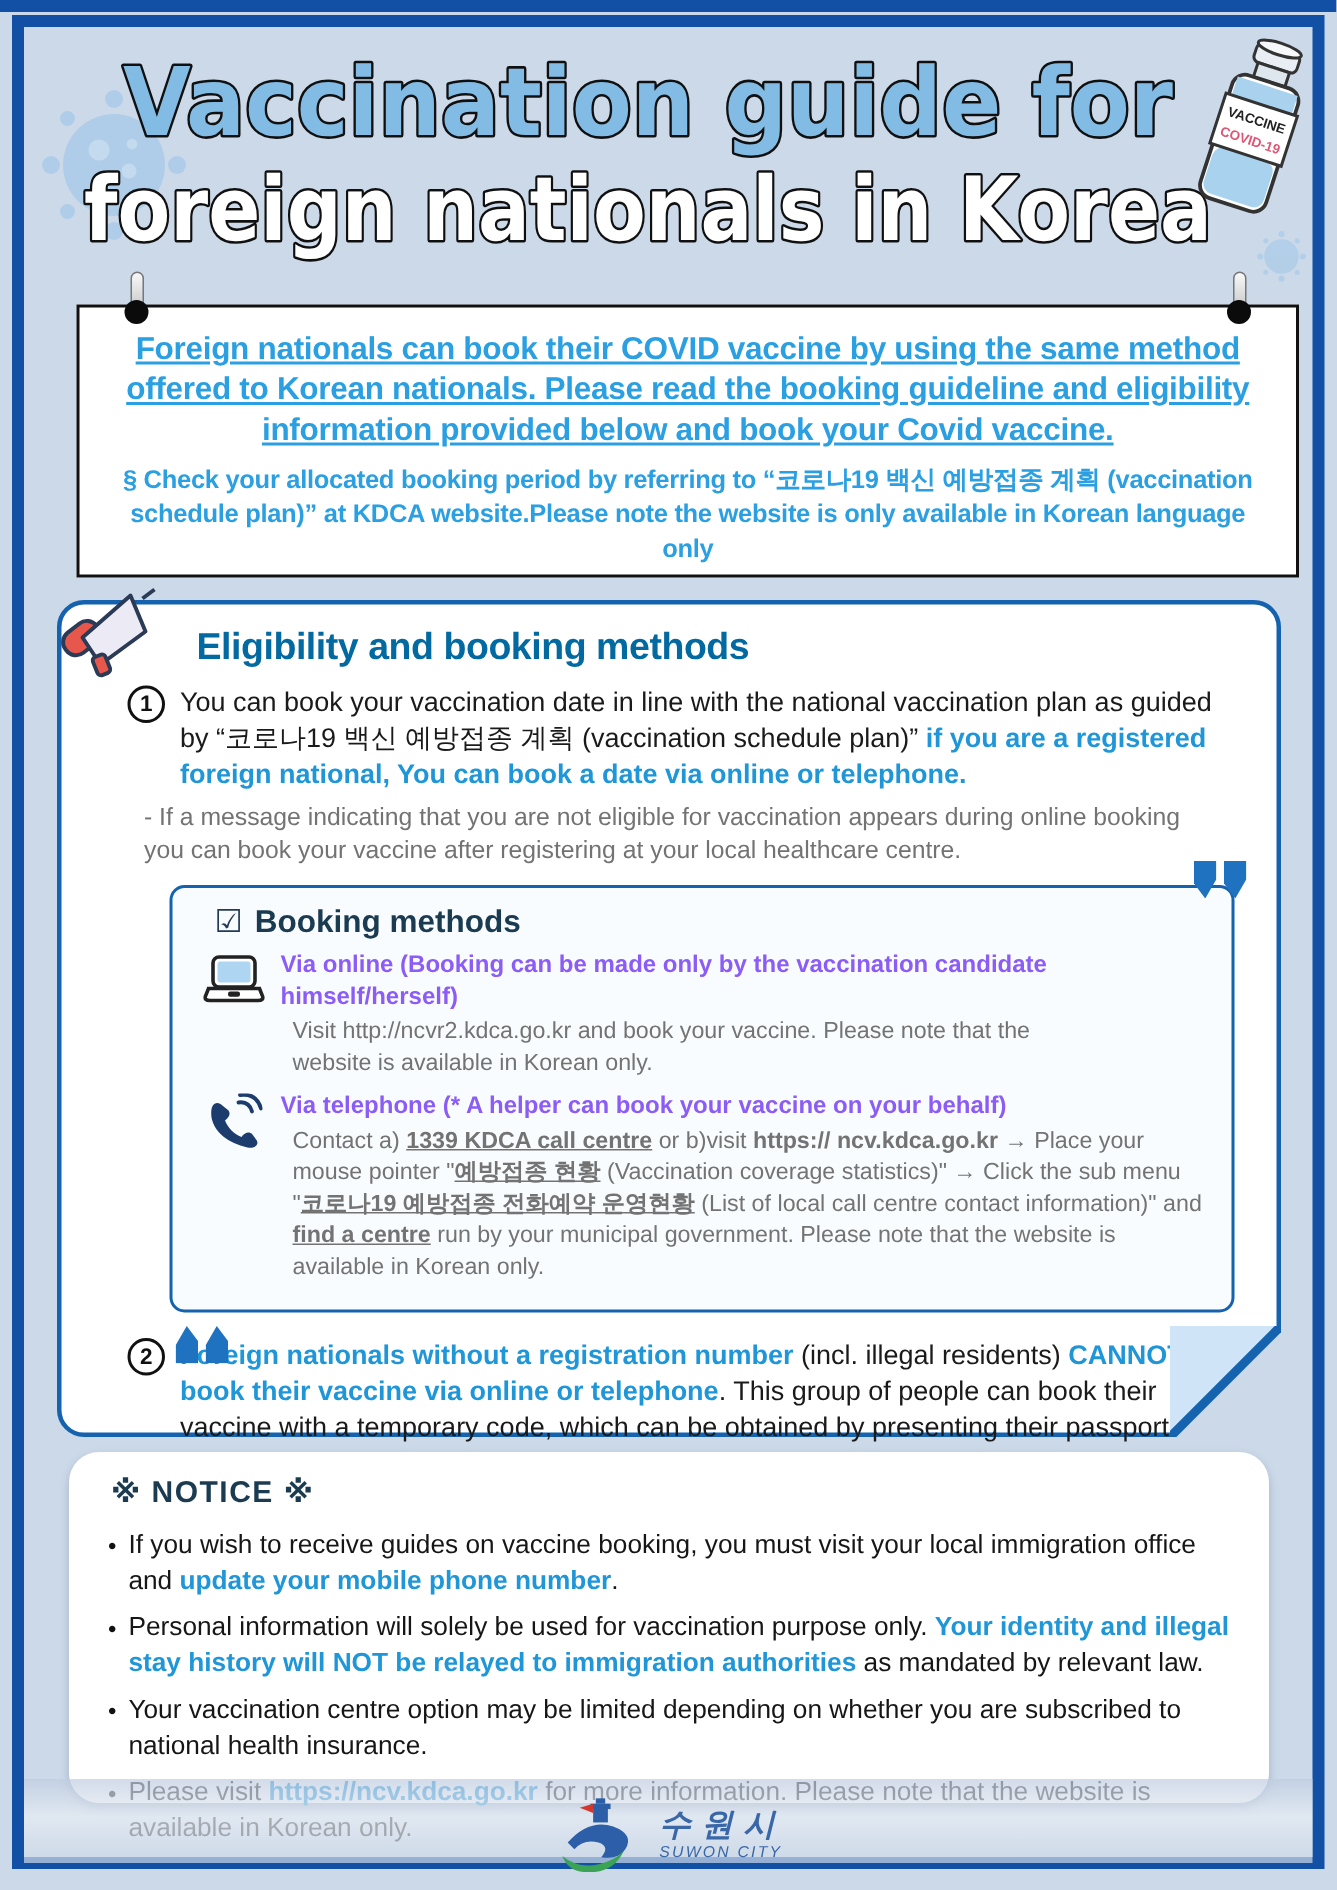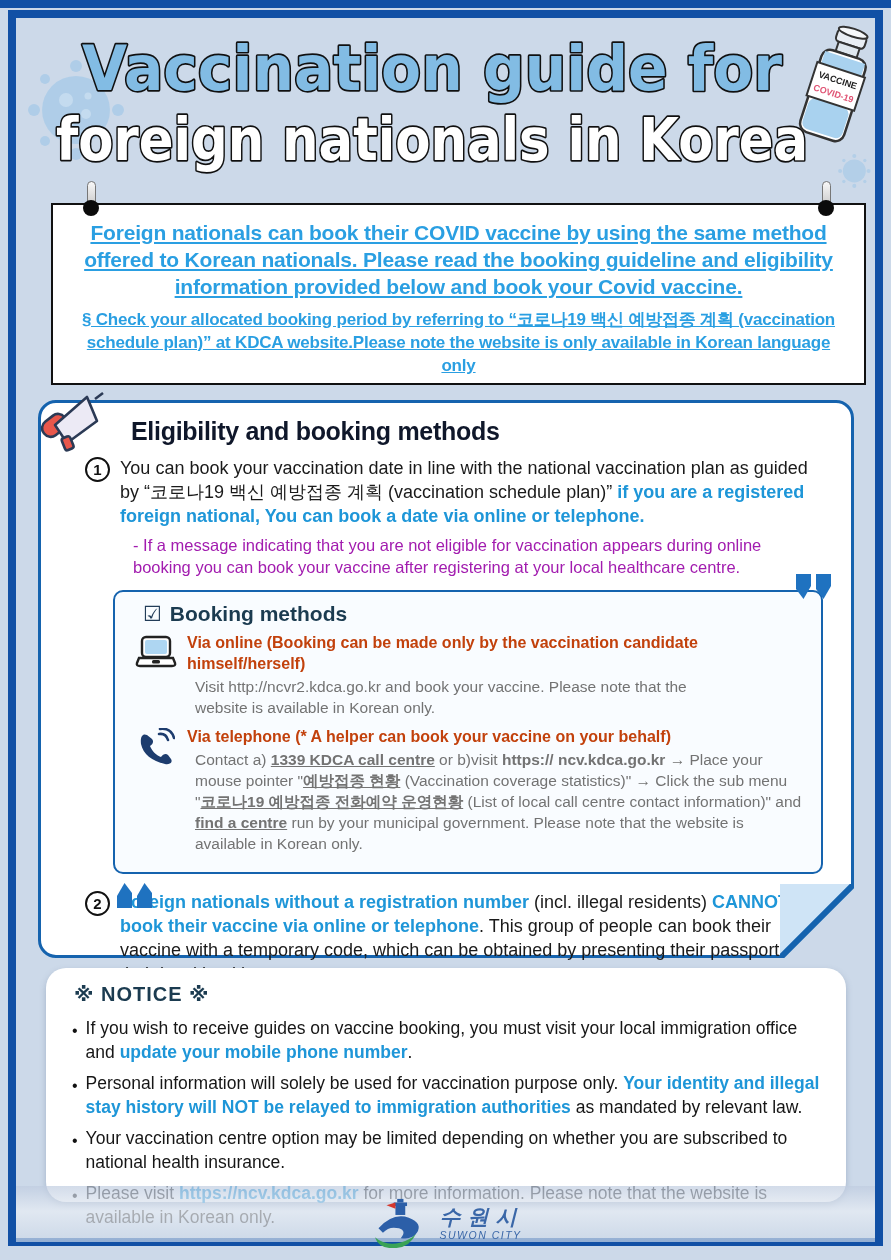--- a/index.html
+++ b/index.html
@@ -40,61 +40,61 @@
   .pin-left { left:30px; } .pin-right { right:30px; }
   .pin .stem { width:9px; height:26px; margin:0 auto; border:1.5px solid #777;
     background:linear-gradient(#f8f8f8,#c9c9c9); border-radius:5px 5px 3px 3px; box-sizing:border-box;}
   .pin .ball { width:16px; height:16px; background:#0b0b0b; border-radius:50%; margin:-7px auto 0; }
   .intro-main {
     margin:4px 0 8px; color:#2a9fe2; font-weight:bold; font-size:21px; line-height:27px;
     text-decoration:underline; letter-spacing:-0.2px;
   }
   .intro-sub {
     margin:0; color:#2a9fe2; font-weight:bold; font-size:17px; line-height:23px;
-    text-decoration:underline; letter-spacing:-0.2px;
+    letter-spacing:-0.2px;
   }
 
   
   .elig-box {
     position:absolute; left:38px; top:400px; width:816px; height:558px;
     background:#ffffff; border:3px solid #1563ae; border-radius:18px;
     box-sizing:border-box; padding:12px 14px 10px 20px;
   }
   .megaphone { position:absolute; left:-8px; top:-16px; }
   .elig-head {
-    margin:2px 0 10px 70px; color:#0f172a; font-size:25px; font-weight:bold; letter-spacing:-0.3px;
+    margin:2px 0 10px 70px; color:#0369a1; font-size:25px; font-weight:bold; letter-spacing:-0.3px;
   }
   .item { display:flex; gap:10px; margin:8px 8px 6px 24px; }
   .cnum {
     flex:0 0 auto; width:25px; height:25px; margin-top:1px;
     border:2.5px solid #111; border-radius:50%; box-sizing:border-box;
     display:flex; align-items:center; justify-content:center;
     font-weight:bold; font-size:15px; color:#111;
   }
   .item p { margin:0; font-size:18px; line-height:24px; color:#1a1a1a; }
   .blue { color:#1e96d8; font-weight:bold; }
-  .dash-note { margin:6px 20px 10px 72px; font-size:16.5px; line-height:22px; color:#a21caf; }
+  .dash-note { margin:6px 20px 10px 35px; font-size:16.5px; line-height:22px; color:#737373; }
 
   
   .booking-box {
     position:relative; margin:12px 14px 16px 52px;
     background:#f9fcff; border:2.5px solid #1563ae; border-radius:10px;
     padding:8px 14px 10px 16px;
   }
   .quotes { position:absolute; display:flex; gap:5px; }
   .quotes i { display:block; width:15px; height:25px; background:#1f72c0;
     clip-path:polygon(0 0,100% 0,100% 48%,50% 100%,0 60%); }
   .quotes.tr { top:-18px; right:-10px; }
   .quotes.bl { left:2px; bottom:-36px; transform:rotate(180deg); }
   .bk-head { display:flex; align-items:center; gap:8px; margin:2px 0 6px 12px;
     color:#1b3b50; font-size:21px; font-weight:bold; }
   .cb { font-size:21px; color:#223c58; font-weight:normal; }
   .method { display:flex; gap:10px; margin:4px 0 8px 4px; }
   .m-icon { flex:0 0 42px; padding-top:2px; }
-  .m-title { margin:0 0 2px; color:#c2410c; font-weight:bold; font-size:16px; line-height:21px; }
+  .m-title { margin:0 0 2px; color:#8b5cf6; font-weight:bold; font-size:16px; line-height:21px; }
   .m-body { margin:0 0 0 8px; font-size:15.5px; line-height:21px; color:#737373; }
   .u { text-decoration:underline; }
   .b { font-weight:bold; }
 
   .warning { display:flex; align-items:flex-start; gap:6px; margin:10px 2px 8px 16px; }
   .warn {
     flex:0 0 auto; width:19px; height:19px; margin-top:2px; border-radius:50%;
     background:#fffdf4; border:2.5px solid #eea41f; box-sizing:border-box;
     color:#eea41f; font-weight:bold; font-size:12px;
     display:inline-flex; align-items:center; justify-content:center;

